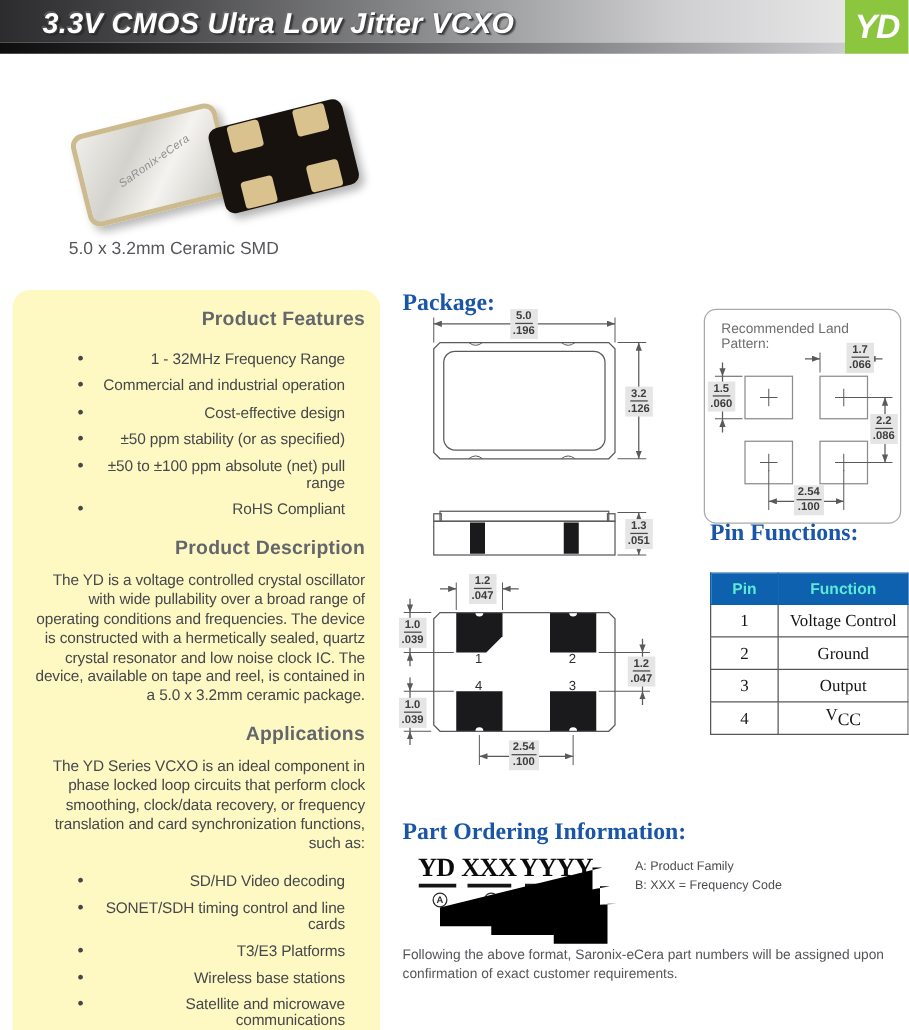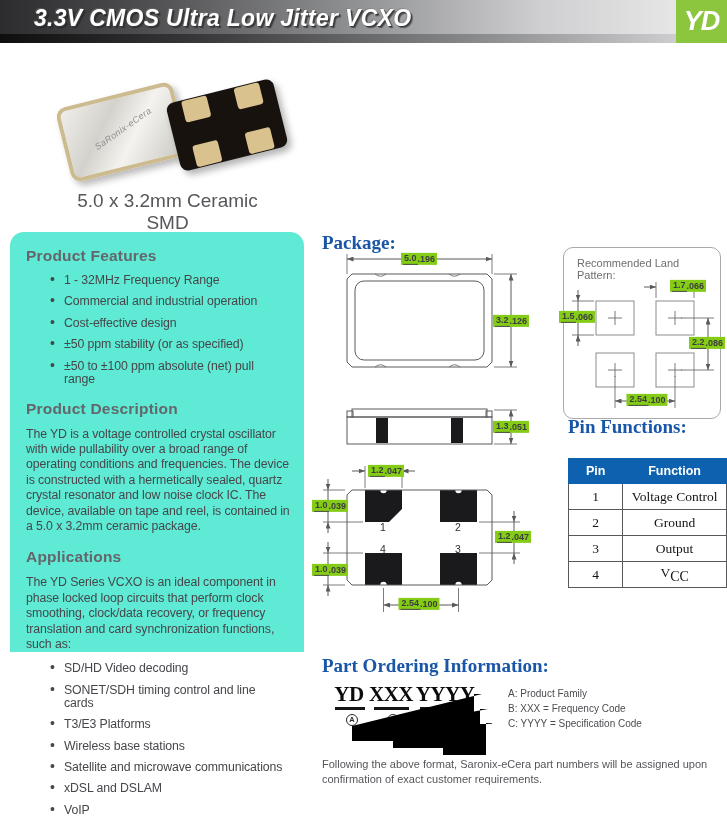--- a/index.html
+++ b/index.html
@@ -21,61 +21,61 @@
   .chip-top{position:absolute;left:62px;top:94px;width:112px;height:68px;border-radius:10px;
     transform:rotate(-14deg);border:4px solid #cdbb90;
     background:linear-gradient(130deg,#efeeea 0%,#d4d2cc 35%,#f4f3ef 60%,#c9c7c1 100%);
     box-shadow:3px 5px 7px rgba(0,0,0,.28);}
   .chip-top .chip-logo{position:absolute;left:8px;top:26px;width:100px;text-align:center;
     transform:rotate(-21deg);font-size:9px;font-style:italic;color:#8e8e90;letter-spacing:.4px;}
   .chip-bottom{position:absolute;left:172px;top:90px;width:110px;height:70px;border-radius:8px;
     transform:rotate(-14deg);background:#17120e;box-shadow:3px 5px 7px rgba(0,0,0,.3);}
   .chip-bottom .pad{position:absolute;width:26px;height:22px;background:#d9c28d;border-radius:3px;}
   .cb-p1{left:16px;top:1px}.cb-p2{left:70px;top:1px}.cb-p3{left:70px;top:47px}.cb-p4{left:16px;top:47px}
-  .photo-caption{position:absolute;left:55px;top:190px;width:225px;text-align:center;
-    font-size:19px;color:#56575b;}
-
-  
-  .panel{position:absolute;left:10px;top:232px;width:294px;height:420px;background:#5eead4;
-    border-radius:14px 14px 0 0;padding:13px 12px 0 16px;box-sizing:border-box;}
+  .photo-caption{position:absolute;left:55px;top:190px;width:225px;text-align:left;
+    font-size:14px;color:#56575b;}
+
+  
+  .panel{position:absolute;left:10px;top:232px;width:294px;height:592px;background:#fef9c3;
+    border-radius:14px 14px 0 0;padding:13px 12px 0 16px;box-sizing:border-box;text-align:right;}
   .panel h2{margin:14px 0 9px 0;font-size:15.5px;font-weight:600;color:#64666c;letter-spacing:.2px;}
   .panel h2.first{margin-top:2px;}
   .panel p{margin:0 0 0 0;font-size:12.3px;line-height:15.4px;color:#46474b;letter-spacing:-.1px;}
-  .panel ul{list-style:none;margin:4px;padding:0;}
+  .panel ul{list-style:none;margin:16px;padding:0;}
   .panel li{position:relative;padding-left:34px;font-size:12.3px;line-height:13px;
     margin-bottom:8.4px;color:#46474b;letter-spacing:-.1px;}
   .panel li::before{content:"\2022";position:absolute;left:20px;top:-1px;font-size:14px;color:#46474b;}
   .panel .intro{margin-bottom:10px;}
 
   
   .bluehead{position:absolute;font-family:"Liberation Serif",serif;font-weight:bold;
     font-size:19px;color:#1a56a8;}
 
   
   .draw{position:absolute;}
   .draw path,.draw rect,.draw line{stroke:#5a5a5c;fill:none;stroke-width:1;}
   .draw .thin{stroke-width:.8;}
   .draw .pad{fill:#1a1a1c;stroke:none;}
   .draw .notch{fill:#fff;stroke:none;}
   .draw .sq{stroke:#8a8c8f;}
-  .dim{position:absolute;transform:translate(-50%,-50%);display:flex;
-    align-items:center;background:#84cc16;font-size:9px;font-weight:600;line-height:1.25;
+  .dim{position:absolute;transform:translate(-50%,-50%);display:flex;flex-direction:column;
+    align-items:center;background:#e5e5e5;font-size:9px;font-weight:600;line-height:1.25;
     color:#3d3d40;padding:0 2px;z-index:3;}
   .dim .mm{border-bottom:1px solid #4a4a4c;padding:0 1px;}
   .pinnum{position:absolute;transform:translate(-50%,-50%);font-size:10.5px;color:#2e2e30;z-index:3;}
 
   
   .landbox{position:absolute;left:563px;top:247px;width:158px;height:172px;background:#fff;
     border:1px solid #a7a9ac;border-radius:10px;box-sizing:border-box;}
   .landbox .lp-title{position:absolute;left:13px;top:9px;font-size:11px;color:#6d6e71;}
   .landbox svg{position:absolute;left:0;top:0;}
 
   
   .pin-table{position:absolute;left:568px;top:458px;border-collapse:collapse;border:1px solid #58585a;}
-  .pin-table th{background:#0d61ae;color:#ffffff;font-family:"Liberation Sans",sans-serif;
+  .pin-table th{background:#0d61ae;color:#5eead4;font-family:"Liberation Sans",sans-serif;
     font-size:12.5px;font-weight:bold;height:22px;border:1px solid #0d61ae;}
   .pin-table td{font-family:"Liberation Serif",serif;font-size:13.5px;color:#141414;height:23px;
     text-align:center;border:1px solid #58585a;}
   .pin-table .c-pin{width:52px;}.pin-table .c-fn{width:102px;}
   .pin-table sub{font-size:14px;}
 
   
   .pgrp{position:absolute;transform:translateX(-50%);font-family:"Liberation Serif",serif;
     font-weight:bold;font-size:21px;letter-spacing:-.5px;color:#0b0b0c;top:682px;}
   .pbar{position:absolute;top:707px;height:2.5px;background:#151515;}
@@ -119,20 +119,21 @@
   <div class="photo-caption">5.0 x 3.2mm Ceramic SMD</div>
 
   <div class="panel">
     <h2 class="first">Product Features</h2>
     <ul>
         <li>1 - 32MHz Frequency Range</li>
         <li>Commercial and industrial operation</li>
         <li>Cost-effective design</li>
         <li>±50 ppm stability (or as specified)</li>
         <li>±50  to ±100 ppm absolute (net) pull range</li>
+        <li>RoHS Compliant</li>
       </ul>
     <h2>Product Description</h2>
     <p>The YD is a voltage controlled crystal oscillator with wide pullability over a broad range of operating conditions and frequencies.  The device is constructed with a hermetically sealed, quartz crystal resonator and low noise clock IC.  The device, available on tape and reel, is contained in a 5.0 x 3.2mm ceramic package.</p>
     <h2>Applications</h2>
     <p class="intro">The YD Series VCXO is an ideal component in phase locked loop circuits that perform clock smoothing, clock/data recovery, or frequency translation and card synchronization functions, such as:</p>
     <ul>
         <li>SD/HD Video decoding</li>
         <li>SONET/SDH timing control and line cards</li>
         <li>T3/E3 Platforms</li>
         <li>Wireless base stations</li>
@@ -306,17 +307,16 @@
   <span class="pcirc" style="left:393px">B</span>
   <span class="pcirc" style="left:443px">C</span>
   <svg class="draw" style="left:330px;top:688px" width="215" height="82" viewBox="0 0 215 82">
     <polyline class="thin" points="22,38 22,53 144,53 144,6 152,6"></polyline>
     <polyline class="thin" points="63,38 63,60 150,60 150,21 158,21"></polyline>
     <polyline class="thin" points="113,38 113,67 156,67 156,35 163,35"></polyline>
   </svg>
   <div class="legend">
     <div>A: Product Family</div>
     <div>B: XXX = Frequency Code</div>
-    <div>C: YYYY = Specification Code</div>
   </div>
   <div class="order-note">Following the above format, Saronix-eCera part numbers will be assigned upon confirmation of exact customer requirements.</div>
 
 </div>
 
 </body></html>

